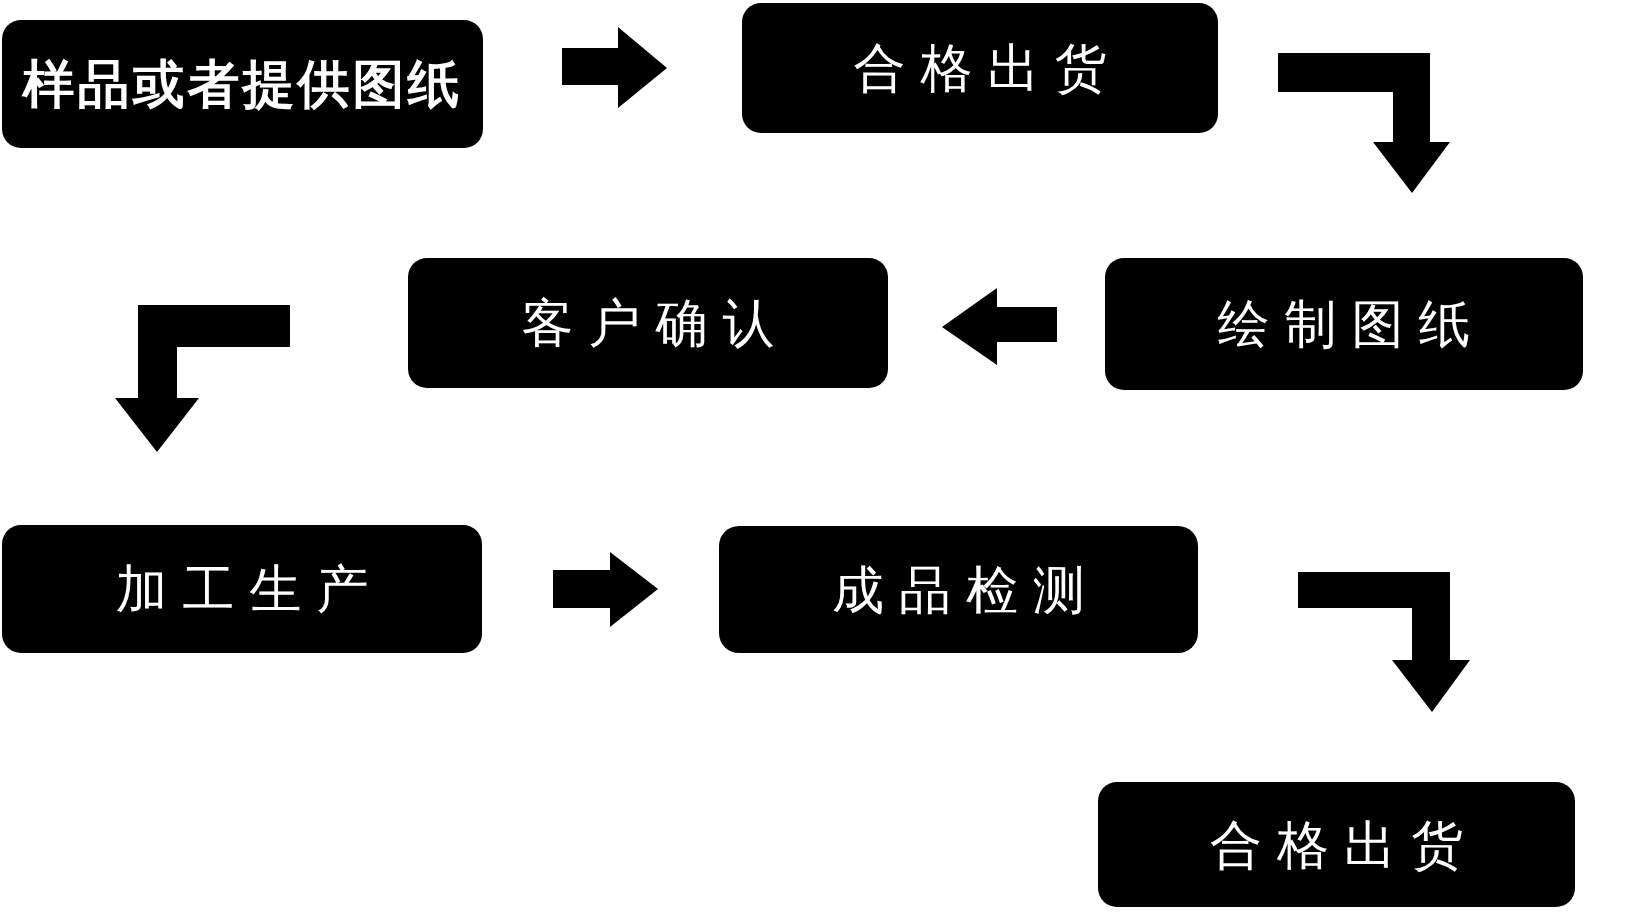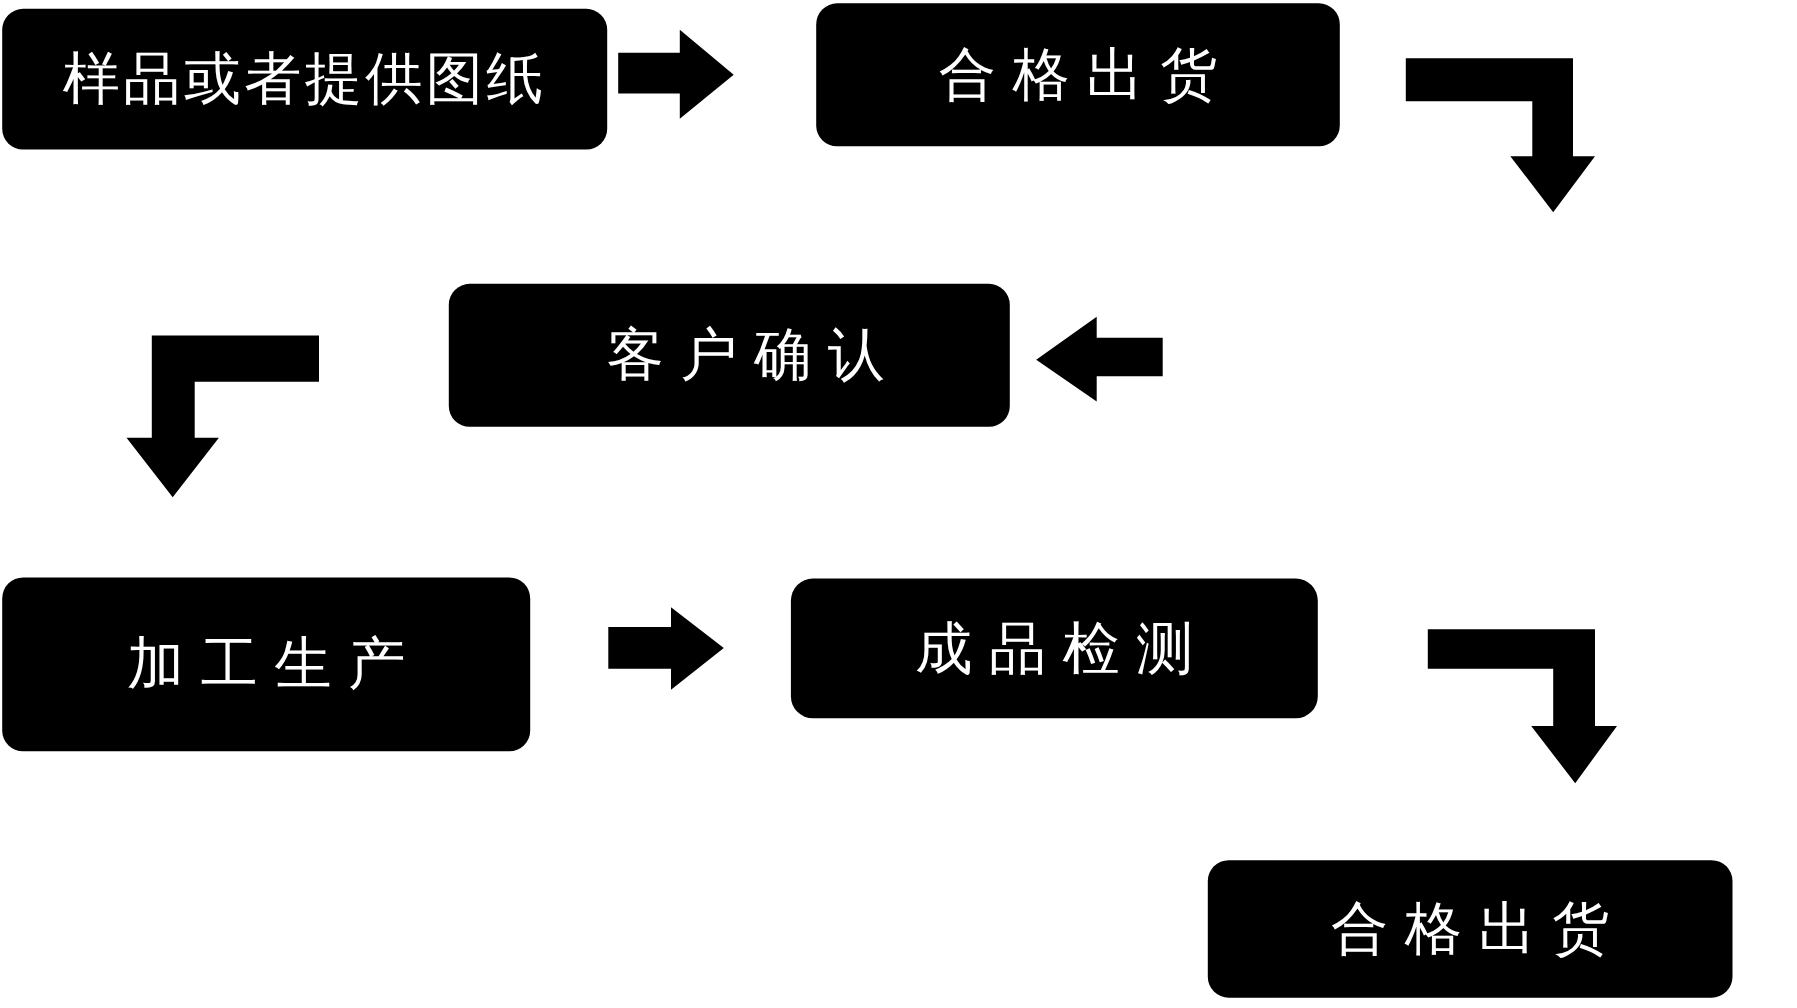--- a/index.html
+++ b/index.html
@@ -30,25 +30,25 @@
     font-size: 52px;
     line-height: 1;
     white-space: nowrap;
     color: #ffffff;
   }
   
   .n1 span { letter-spacing: 3px; }
   
   .spaced span { letter-spacing: 15px; margin-right: -15px; }
 
-  .n1 { left: 2px;    top: 8px;   width: 550px; height: 128px; }
+  .n1 { left: 2px;    top: 20px;   width: 481px; height: 128px; font-weight: bold; }
   .n2 { left: 742px;  top: 3px;   width: 476px; height: 130px; }
-  .n3 { left: 408px;  top: 258px; width: 480px; height: 130px; padding-left: 30px; }
+  .n3 { left: 408px;  top: 258px; width: 480px; height: 130px; }
   .n4 { left: 1105px; top: 258px; width: 478px; height: 132px; }
-  .n5 { left: 2px;    top: 525px; width: 480px; height: 158px; }
+  .n5 { left: 2px;    top: 525px; width: 480px; height: 128px; }
   .n6 { left: 719px;  top: 526px; width: 479px; height: 127px; border-radius: 20px; }
   .n7 { left: 1098px; top: 782px; width: 477px; height: 125px; }
 
   .arrows {
     position: absolute;
     left: 0;
     top: 0;
     width: 1634px;
     height: 916px;
     pointer-events: none;
@@ -61,20 +61,23 @@
 <div class="canvas">
 
   <div class="node n1">
     <span>样品或者提供图纸</span>
   </div>
 
   <div class="node n2 spaced">
     <span>合格出货</span>
   </div>
 
+  <div class="node n4 spaced">
+    <span>绘制图纸</span>
+  </div>
 
   <div class="node n3 spaced">
     <span>客户确认</span>
   </div>
 
   <div class="node n5 spaced">
     <span>加工生产</span>
   </div>
 
   <div class="node n6 spaced">

